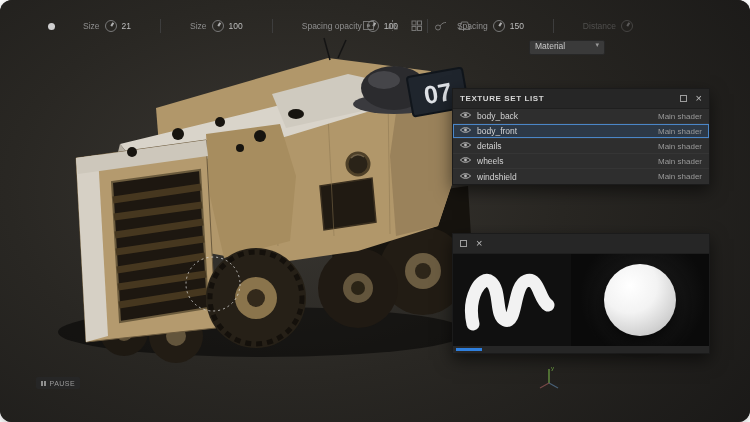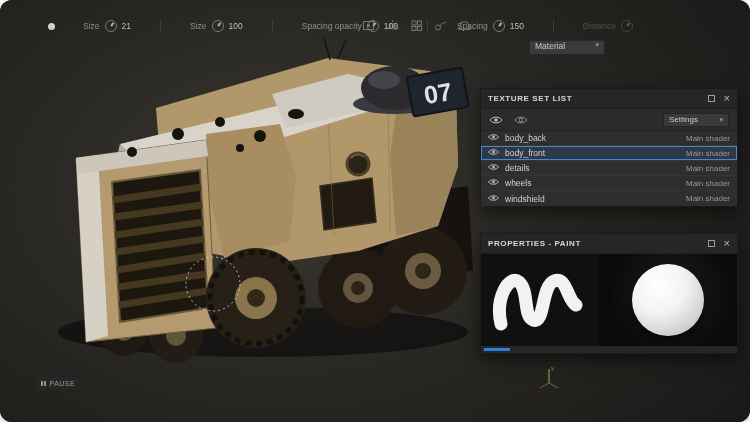--- a/index.html
+++ b/index.html
@@ -24,21 +24,21 @@
   .vdiv{width:1px;height:14px;background:#3d3d3d;margin:0 5px;}
   .tool-icons{position:absolute;left:362px;top:18px;display:flex;gap:11px;align-items:center;}
   .ticon{width:13px;height:13px;display:inline-block;opacity:.75;}
 
   .material-dd{position:absolute;left:489px;top:40px;width:76px;height:15px;background:#3a3a3a;
     border:1px solid #272727;border-radius:2px;display:flex;align-items:flex-start;
     justify-content:space-between;padding:0 5px;font-size:8.5px;color:#c9c9c9;box-sizing:border-box;margin-left:40px;}
   .chev{font-size:7px;color:#9a9a9a;line-height:1;}
 
   
-  .panel{position:absolute;left:480px;width:258px;background:#f9a8d4;border:1px solid #1b1b1b;
+  .panel{position:absolute;left:452px;width:258px;background:#f9a8d4;border:1px solid #1b1b1b;
     box-shadow:0 6px 16px rgba(0,0,0,.55);box-sizing:border-box;}
   .panel-header{height:19px;background:#262626;display:flex;align-items:center;padding:0 7px;border-bottom:1px solid #1f1f1f;}
   .panel-title{flex:1;font-size:8px;font-weight:bold;letter-spacing:.6px;color:#d6d6d6;}
   .popout{width:7px;height:7px;border:1px solid #9d9d9d;margin-right:9px;box-sizing:border-box;}
   .close{color:#bcbcbc;font-size:11px;line-height:1;}
 
   .tsl-toolbar{height:21px;display:flex;align-items:center;gap:11px;padding:0 8px;background:#2b2b2b;
     border-bottom:1px solid #232323;}
   .dd-settings{margin-left:auto;width:66px;height:14px;background:#3a3a3a;border:1px solid #242424;
     border-radius:2px;display:flex;align-items:center;justify-content:space-between;
@@ -244,38 +244,20 @@
     <span>Material</span>
     <span class="chev">▾</span>
   </div>
 
   <div class="panel" style="top:88px;">
     <div class="panel-header">
       <span class="panel-title">TEXTURE SET LIST</span>
       <span class="popout"></span>
       <span class="close">×</span>
     </div>
-    <div class="tsl-toolbar">
-      <span>
-        <svg width="14" height="10" viewBox="0 0 14 10">
-            <path d="M1 5 C3.5 1.2, 10.5 1.2, 13 5 C10.5 8.8, 3.5 8.8, 1 5 Z" fill="none" stroke="#c0c0c0"></path>
-            <circle cx="7" cy="5" r="1.8" fill="#c0c0c0"></circle>
-          </svg>
-      </span>
-      <span>
-        <svg width="14" height="10" viewBox="0 0 14 10">
-            <path d="M1 5 C3.5 1.2, 10.5 1.2, 13 5 C10.5 8.8, 3.5 8.8, 1 5 Z" fill="none" stroke="#8e8e8e"></path>
-            <circle cx="7" cy="5" r="1.8" fill="none" stroke="#8e8e8e"></circle>
-          </svg>
-      </span>
-      <div class="dd-settings">
-        <span>Settings</span>
-        <span class="chev">▾</span>
-      </div>
-    </div>
 
     <div>
       <div class="tsl-row">
         <span><svg width="11" height="8" viewBox="0 0 11 8">
               <path d="M0.5 4 C2.5 1, 8.5 1, 10.5 4 C8.5 7, 2.5 7, 0.5 4 Z" fill="none" stroke="#b8b8b8"></path>
               <circle cx="5.5" cy="4" r="1.4" fill="#b8b8b8"></circle>
             </svg></span>
         <span>body_back</span>
         <span class="shader">Main shader</span>
       </div>
@@ -309,21 +291,20 @@
               <circle cx="5.5" cy="4" r="1.4" fill="#b8b8b8"></circle>
             </svg></span>
         <span>windshield</span>
         <span class="shader">Main shader</span>
       </div>
     </div>
   </div>
 
   <div class="panel" style="top:233px;">
     <div class="panel-header">
-      <span class="panel-title">PROPERTIES - PAINT</span>
       <span class="popout"></span>
       <span class="close">×</span>
     </div>
     <div class="props-content">
       <div class="brush-preview">
         <svg width="118" height="92" viewBox="0 0 118 92">
           <path d="M20 70 C14 44, 28 20, 38 28 C48 36, 42 62, 52 66 C64 71, 60 32, 73 27 C86 22, 86 46, 95 51" fill="none" stroke="#f2f2f2" stroke-width="13" stroke-linecap="round" stroke-linejoin="round"></path>
         </svg>
       </div>
       <div class="mat-preview">

